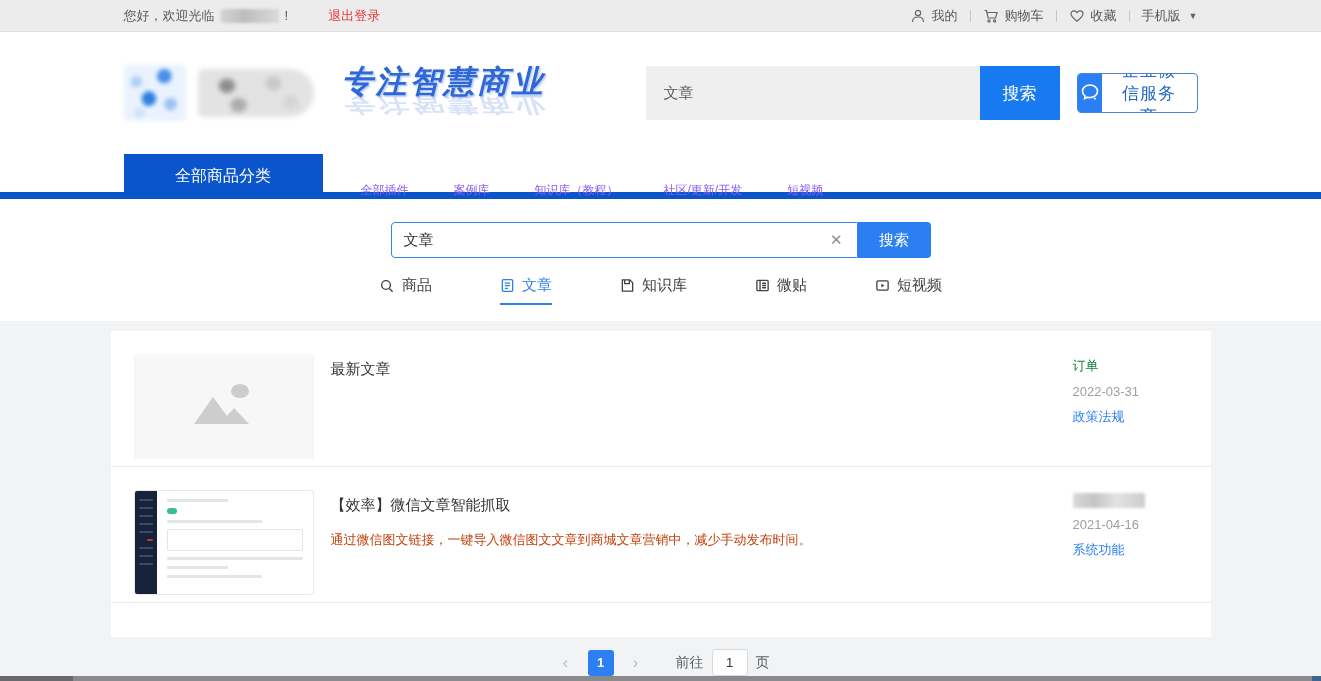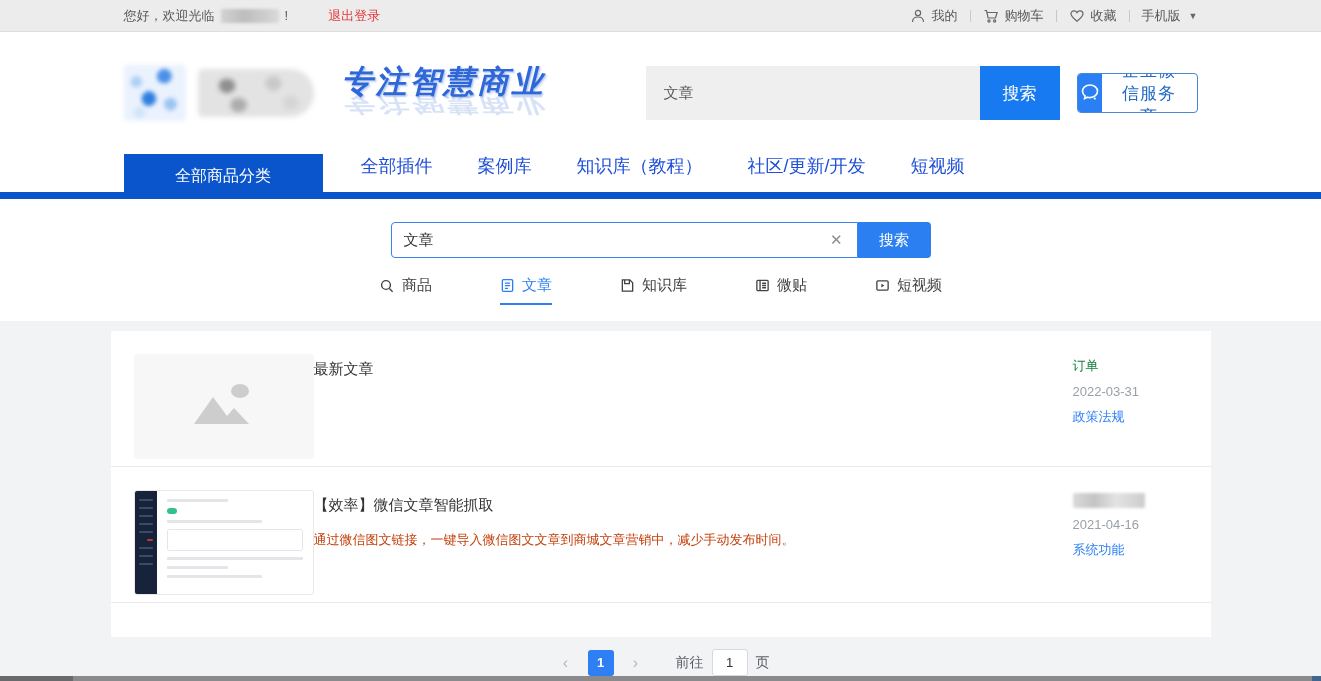--- a/index.html
+++ b/index.html
@@ -51,24 +51,24 @@
     transform:scaleY(-0.7); opacity:.18; margin-top:-8px; white-space:nowrap; }
   .header-search { display:flex; margin-left:100px; }
   .hs-input { width:334px; height:54px; background:#efefef; border:none; outline:none; padding:0 18px; font-size:15px; color:#5a5a5a; font-family:inherit; }
   .hs-btn { width:80px; height:54px; background:#187af0; color:#fff; font-size:17px; border:none; cursor:pointer; font-family:inherit; }
   .wecom-btn { margin-left:17px; height:40px; display:flex; align-items:center; border:1px solid #4a86d8; border-radius:4px; background:#fff; cursor:pointer; overflow:hidden; padding:0; }
   .wecom-ico-box { width:42px; height:38px; background:#2a7ff5; display:flex; align-items:center; justify-content:center; }
   .wecom-label { color:#2268c4; font-size:17px; padding:0 16px; letter-spacing:1px; }
 
   
   .navbar { height:45px; border-bottom:7px solid #0a55cc; flex:0 0 auto; }
-  .navbar .inner { height:45px; display:flex; align-items:flex-start; padding:0 13px; }
+  .navbar .inner { height:45px; display:flex; align-items:flex-end; padding:0 13px; }
   .nav-cat { width:199px; height:45px; background:#0a55cc; color:#fff; font-size:16px; display:flex; align-items:center; justify-content:center; cursor:pointer; }
   .nav-links { display:flex; align-items:center; gap:45px; margin-left:38px; }
-  .nav-link { font-size:18px; color:#1d4ed8; cursor:pointer; white-space:nowrap; }
+  .nav-link { font-size:12px; color:#8b5cf6; cursor:pointer; white-space:nowrap; }
 
   
   .search-band { background:#fff; padding:23px 0 16px; flex:0 0 auto; }
   .big-search { width:540px; margin:0 auto; display:flex; height:36px; }
   .bs-input-wrap { flex:1; display:flex; align-items:center; border:1px solid #3c80ee; border-radius:4px 0 0 4px; background:#fff; padding:0 12px; }
   .bs-input { flex:1; border:none; outline:none; font-size:15px; color:#333; font-family:inherit; background:transparent; }
   .bs-clear { color:#8c8c8c; font-size:15px; cursor:pointer; padding:0 2px; }
   .bs-btn { width:73px; background:#2b7ff0; color:#fff; border:none; border-radius:0 4px 4px 0; font-size:15px; cursor:pointer; font-family:inherit; }
   .result-tabs { margin-top:18px; display:flex; justify-content:center; gap:68px;text-align:center; }
   .rtab { display:flex; align-items:center; gap:7px; font-size:15px; color:#424242; cursor:pointer; padding-bottom:8px; border-bottom:2px solid transparent; }
@@ -84,21 +84,21 @@
   .thumb-shot { background:#fff; border:1px solid #e8e8e8; display:flex; }
   .shot-side { width:22px; background:#17233a; display:flex; flex-direction:column; gap:6px; padding:8px 4px; }
   .shot-side i { display:block; height:2px; background:#3d4b66; border-radius:1px; }
   .shot-side i.red { background:#c0392b; width:6px; align-self:flex-end; }
   .shot-body { flex:1; padding:8px 10px; display:flex; flex-direction:column; gap:6px; }
   .shot-line { height:3px; background:#e3e5e8; border-radius:1px; }
   .shot-line.short { width:45%; }
   .shot-line.mid { width:70%; }
   .shot-toggle { width:10px; height:6px; background:#35c08e; border-radius:3px; }
   .shot-box { height:22px; border:1px solid #e3e5e8; border-radius:2px; }
-  .item-body { flex:1; min-width:0; }
+  .item-body { flex:1; margin-left:17px; min-width:0; }
   .item-title { font-size:15px; color:#333; margin-top:6px; }
   .item-desc { font-size:13px; color:#c2410c; margin-top:15px; line-height:1.5; }
   .item-meta { width:122px; flex:0 0 auto; font-size:13px; display:flex; flex-direction:column; gap:9px; padding-top:3px; }
   .meta-cat { color:#15803d; }
   .meta-date { color:#9aa0a6; }
   .meta-tag { color:#2d7ff3; cursor:pointer; }
   .blur-cat { width:72px; height:15px; border-radius:2px; filter:blur(1.5px);
     background:linear-gradient(90deg,#d9d9d9,#c4c4c4 30%,#e3e3e3 60%,#cccccc); }
   .card-footer { height:34px; }
 

